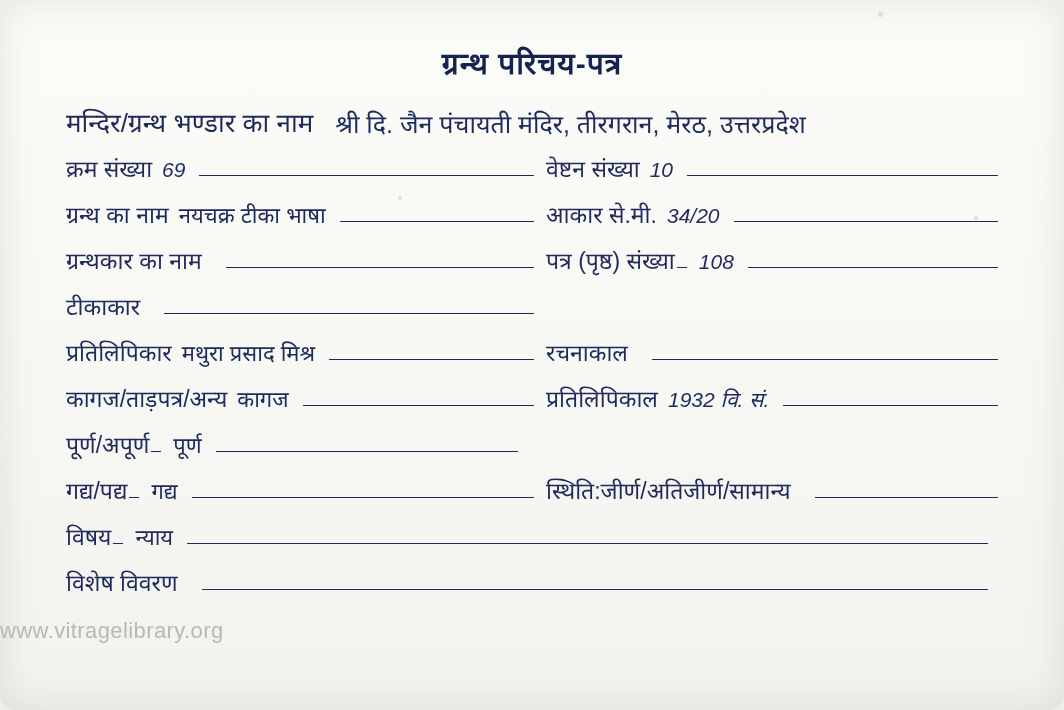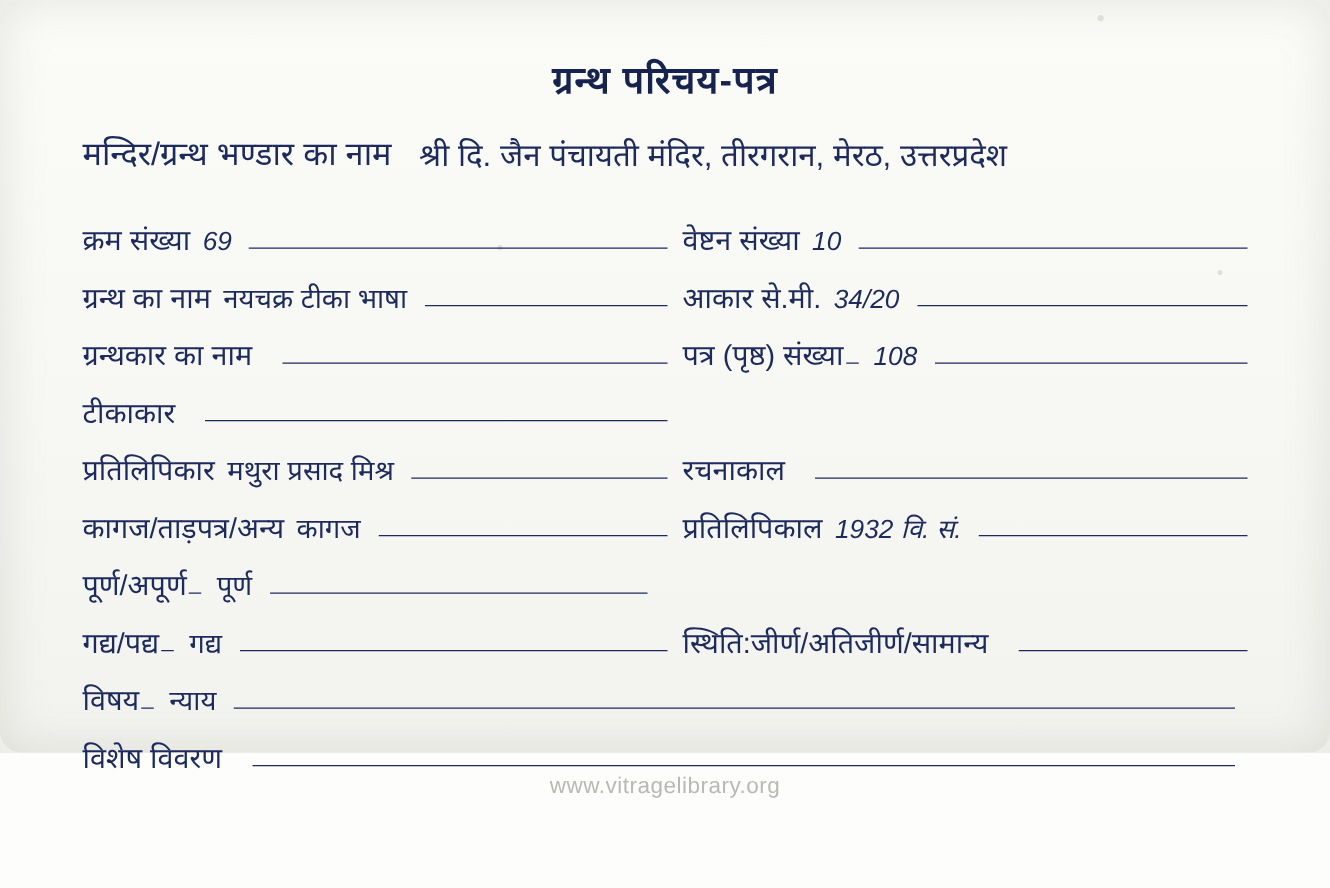--- a/index.html
+++ b/index.html
@@ -9,21 +9,21 @@
   body {
     width: 1064px;
     height: 710px;
     background: #fdfdfb;
     font-family: "Liberation Sans", sans-serif;
     overflow: hidden;
   }
   #card {
     position: relative;
     width: 1064px;
-    height: 602px;
+    height: 710px;
     background: linear-gradient(180deg, #fbfbf8 0%, #f7f7f3 55%, #f2f2ee 100%);
     box-sizing: border-box;
     color: #1d2a5c;
     border-radius: 17px;
   }
   
   #card::before {
     content: "";
     position: absolute;
     left: 0; top: 0; right: 0; bottom: 0;
@@ -55,21 +55,21 @@
     white-space: nowrap;
   }
   .temple-value {
     font-size: 25px;
     color: #1d2a5c;
     margin-left: 22px;
     white-space: nowrap;
   }
   .grid {
     position: absolute;
-    top: 175px;
+    top: 152px;
     left: 66px;
     width: 934px;
   }
   .row {
     display: flex;
     height: 46px;
     align-items: flex-start;
   }
   .col {
     position: relative;
@@ -117,22 +117,21 @@
     left: 2px; right: 2px; top: 7px;
     border-top: 1.6px solid #1d2a5c;
   }
   
   .row.wide .col.left { width: 100%; }
   .watermark {
     position: absolute;
     left: 0;
     top: 618px;
     width: 100%;
-    text-align: center;
-    font-size: 18px;
+    font-size: 22px;
     color: #b8b8b4;
     letter-spacing: 0.4px;
   }
   .speck {
     position: absolute;
     background: #d9d9d2;
     border-radius: 50%;
     opacity: .8;
   }
 </style>

